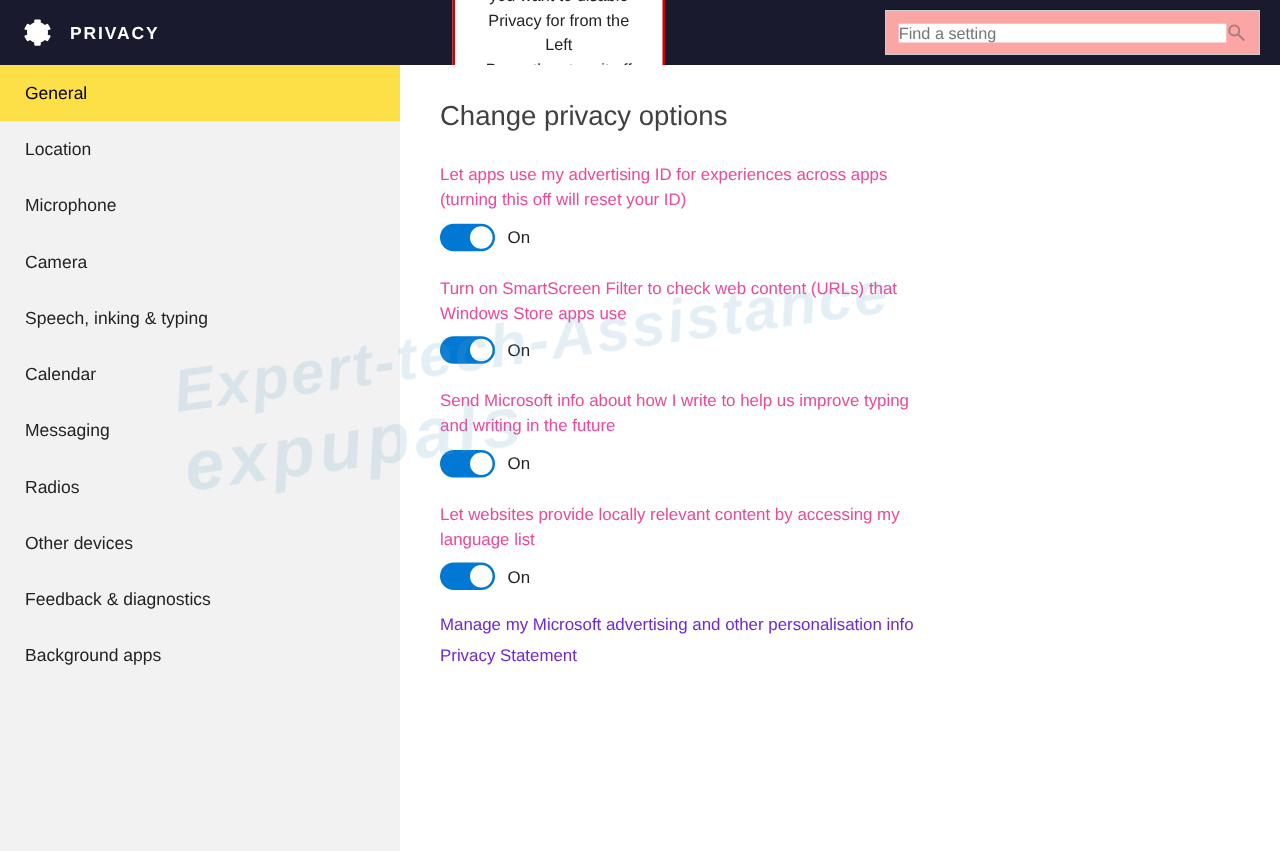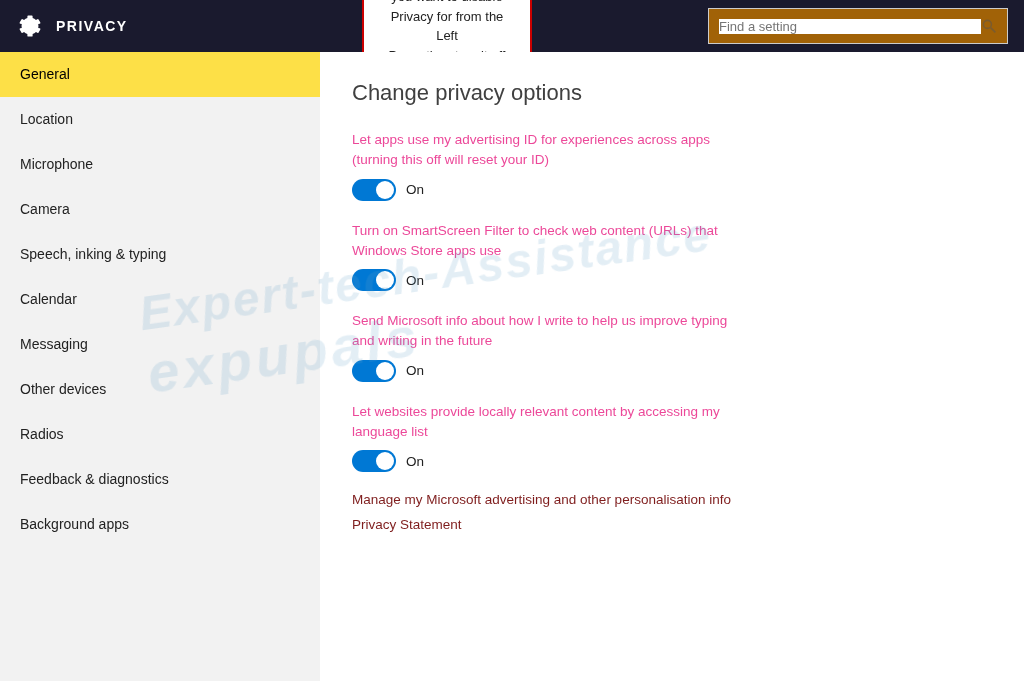--- a/index.html
+++ b/index.html
@@ -47,21 +47,21 @@
       color: #222;
       line-height: 1.5;
       max-width: 500px;
       margin: 0 160px 0 0;
     }
 
     
     .search-bar {
       display: flex;
       align-items: center;
-      background: #a16207;
+      background: #fca5a5;
       border: 1px solid #ccc;
       height: 36px;
       width: 300px;
       padding: 0 10px;
       flex-shrink: 0;
     }
     .search-bar input {
       border: none;
       outline: none;
       font-size: 13px;
@@ -151,21 +151,21 @@
       top: 2px;
       right: 2px;
     }
     .toggle-label {
       font-size: 13.5px;
       color: #222;
     }
 
     
     .link {
-      color: #7f1d1d;
+      color: #6d28d9;
       font-size: 13.5px;
       cursor: pointer;
       text-decoration: none;
       display: block;
       margin-bottom: 10px;
     }
 
     
     .watermark {
       position: absolute;
@@ -239,22 +239,22 @@
 
   <div class="sidebar">
 
   <div class="sidebar-item active">General</div>
       <div class="sidebar-item">Location</div>
       <div class="sidebar-item">Microphone</div>
       <div class="sidebar-item">Camera</div>
       <div class="sidebar-item">Speech, inking &amp; typing</div>
       <div class="sidebar-item">Calendar</div>
       <div class="sidebar-item">Messaging</div>
+      <div class="sidebar-item">Radios</div>
       <div class="sidebar-item">Other devices</div>
-      <div class="sidebar-item">Radios</div>
       <div class="sidebar-item">Feedback &amp; diagnostics</div>
       <div class="sidebar-item">Background apps</div>
     </div>
 
   <div class="main">
     <h1 class="main-title">Change privacy options</h1>
 
     <div id="settings-container">
         <div class="setting-block">
           <p class="setting-desc">Let apps use my advertising ID for experiences across apps<br>(turning this off will reset your ID)</p>

